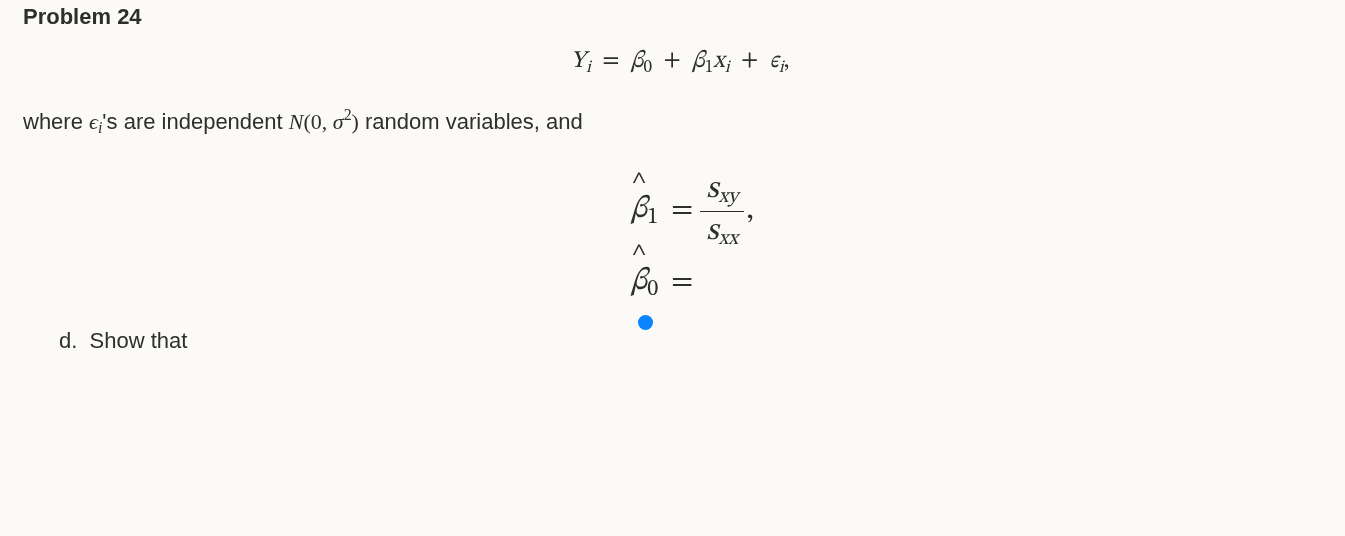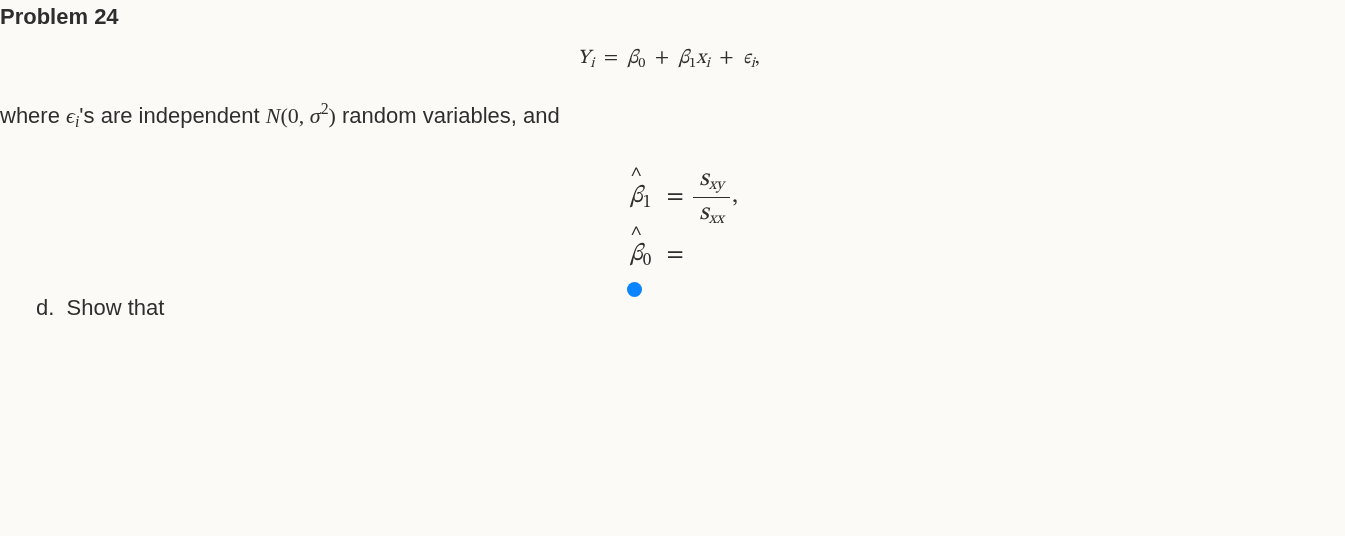--- a/index.html
+++ b/index.html
@@ -6,43 +6,43 @@
     margin: 0;
     padding: 0;
     width: 1345px;
     height: 536px;
     background: #fbfaf6;
     font-family: Verdana, Geneva, sans-serif;
     color: #2e2e2e;
     font-size: 22px;
   }
   .page {
-    padding: 4px 8px 0 0;
+    padding: 4px 8px 0 23px;
     box-sizing: border-box;
   }
   .title {
     font-weight: 700;
     margin-bottom: 2px;
   }
   .intro {
     margin-bottom: 26px;
   }
   .eqblock {
     text-align: center;
     font-family: "Cambria Math", "STIX Two Math", "Latin Modern Math", "Times New Roman", serif;
-    font-size: 20px;
+    font-size: 24px;
     margin: 16px 0 28px 0;
   }
   .mid {
     margin-bottom: 26px;
   }
   .eqstack {
     text-align: center;
     font-family: "Cambria Math", "STIX Two Math", "Latin Modern Math", "Times New Roman", serif;
-    font-size: 24px;
+    font-size: 31px;
     margin: 10px 0 8px 0;
     line-height: 1.5;
     position: relative;
   }
   .subpart {
     margin-left: 36px;
     margin-top: 13px;
     margin-bottom: 30px;
   }
   .covline {

